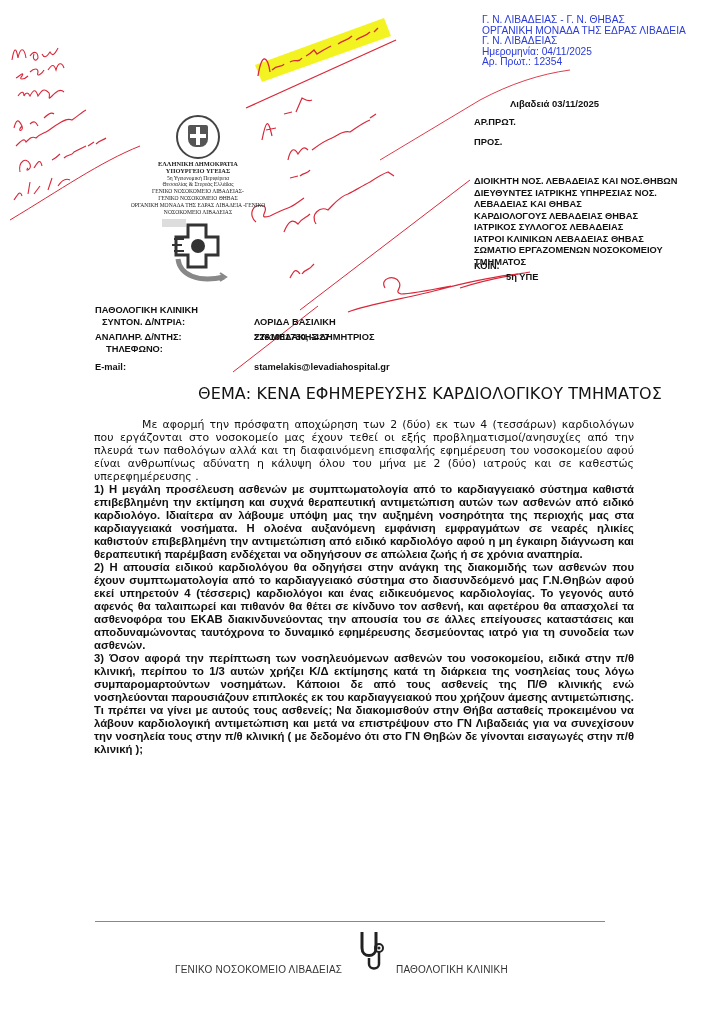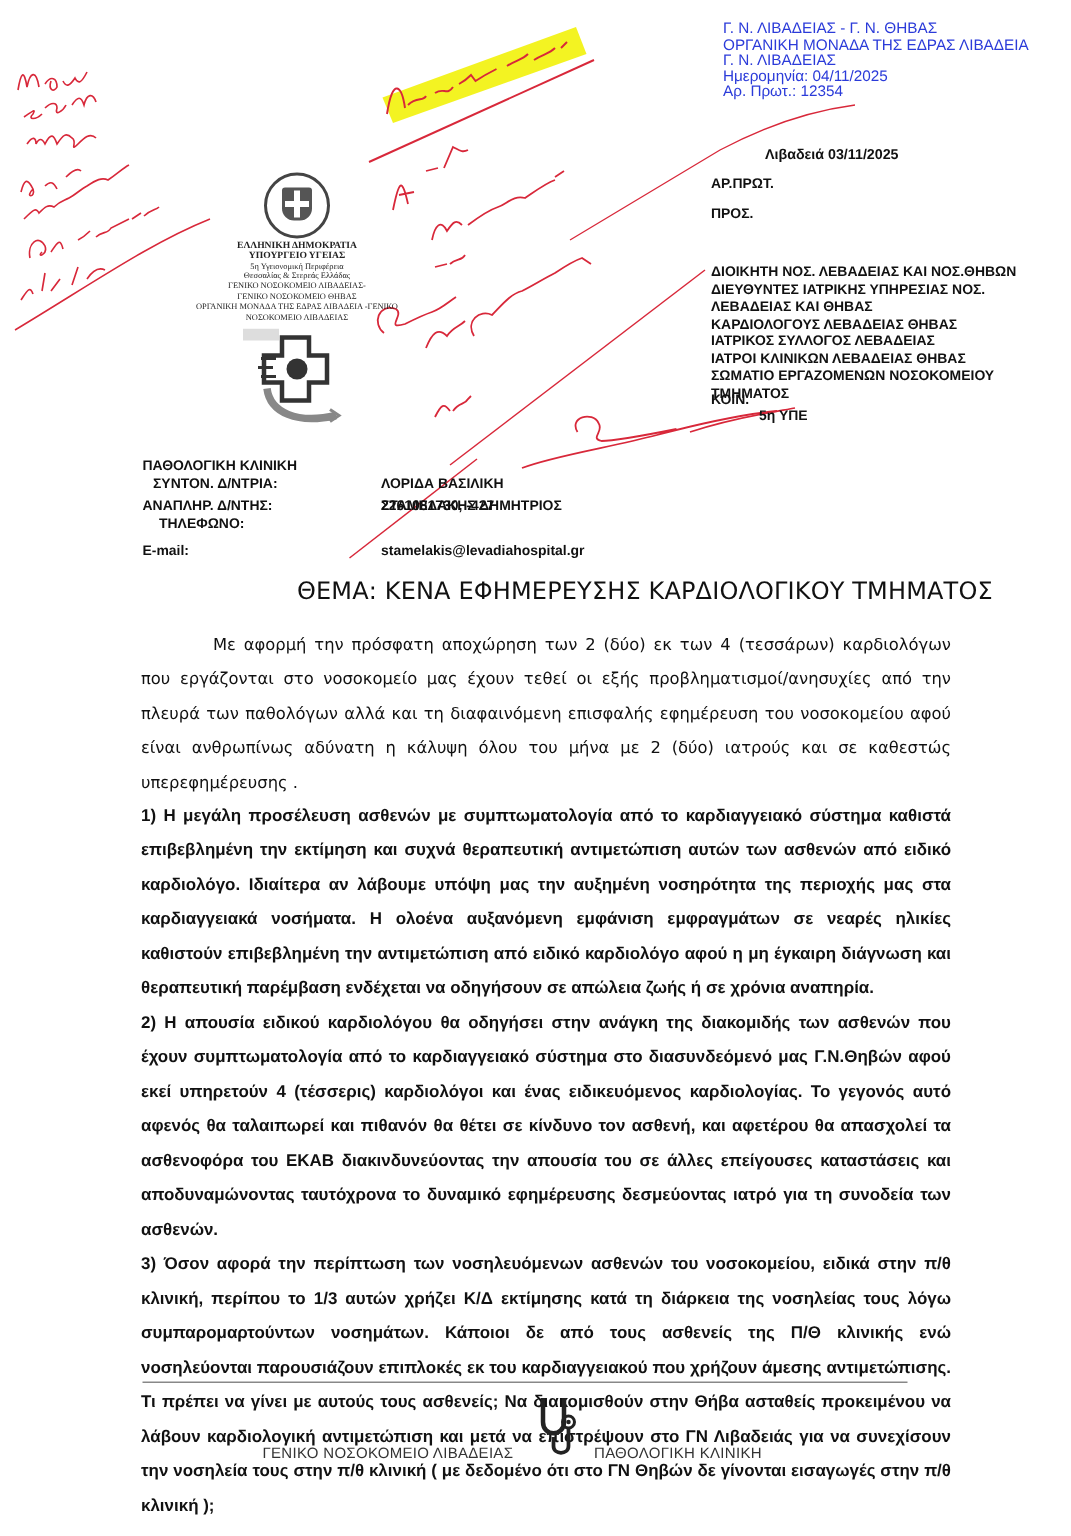--- a/index.html
+++ b/index.html
@@ -11,21 +11,21 @@
   .crest-block .bold { font-weight: bold; font-size: 6.4px; }
   .crest { width: 40px; height: 40px; margin: 0 auto 2px auto; border-radius: 50%; border: 2px solid #444; position: relative; }
   .crest .shield { position: absolute; left: 10px; top: 8px; width: 20px; height: 22px; background: #555; border-radius: 2px 2px 8px 8px; }
   .crest .shield:before { content: ""; position: absolute; left: 8px; top: 2px; width: 4px; height: 18px; background: #fff; }
   .crest .shield:after { content: ""; position: absolute; left: 2px; top: 9px; width: 16px; height: 4px; background: #fff; }
   .hosp-logo { position: relative; width: 80px; height: 66px; margin: 4px auto 0 auto; }
   .dateline { left: 510px; top: 98px; font-size: 9.5px; font-weight: bold; }
   .recip { left: 474px; font-size: 9.3px; font-weight: bold; line-height: 11.5px; }
   .meta { font-size: 9.3px; font-weight: bold; line-height: 11.8px; }
   .subject { left: 150px; top: 384px; font-size: 16px; font-weight: normal; font-family: "DejaVu Sans", sans-serif; letter-spacing: 0.1px; margin-left: 48px; }
-  .body-text { left: 94px; top: 418px; width: 540px; font-family: "DejaVu Sans", sans-serif; font-size: 10.9px; line-height: 23px; text-align: justify; }
+  .body-text { left: 94px; top: 418px; width: 540px; font-family: "DejaVu Sans", sans-serif; font-size: 10.9px; line-height: 13px; text-align: justify; }
   .body-text p { margin: 0; }
   .body-text .indent { text-indent: 48px; }
   .body-text .bold { font-weight: bold; }
   .footer-rule { left: 95px; top: 921px; width: 510px; height: 0; border-top: 1px solid #888; }
   .footer-left { left: 175px; top: 964px; font-size: 10px; color: #333; letter-spacing: 0.2px; }
   .footer-right { left: 396px; top: 964px; font-size: 10px; color: #333; letter-spacing: 0.2px; }
   .steth { left: 358px; top: 930px; }
   svg.ink { position: absolute; left: 0; top: 0; pointer-events: none; }
 </style>
 </head>

